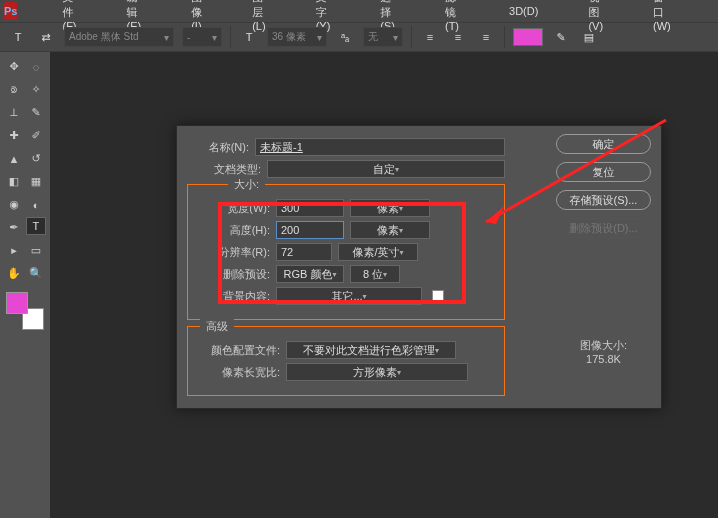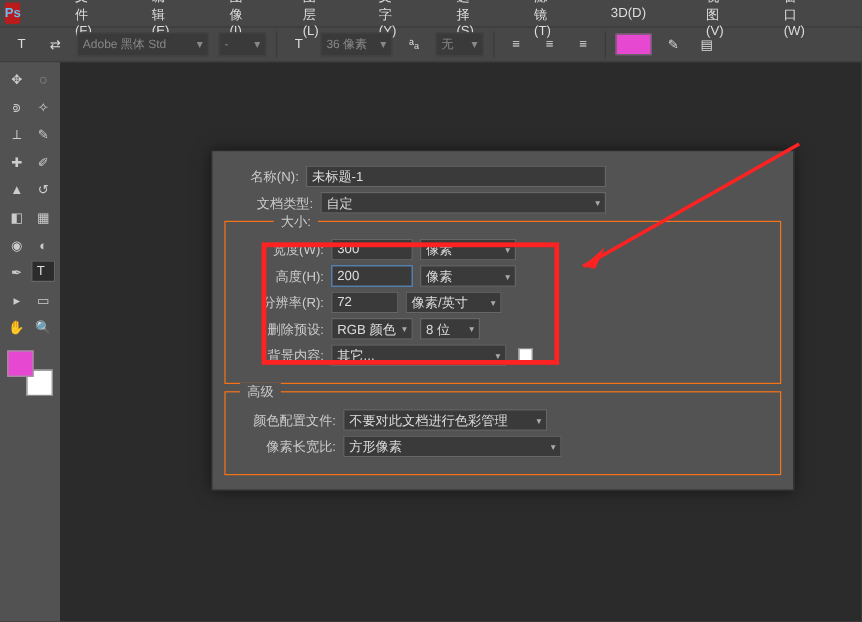--- a/index.html
+++ b/index.html
@@ -23,21 +23,21 @@
 .canvas { position: absolute; left: 50px; top: 52px; right: 0; bottom: 0; background: #2b2b2b; }
 .dialog { position: absolute; left: 176px; top: 125px; width: 486px; background: #535353; border: 1px solid #2a2a2a; box-shadow: 0 0 12px rgba(0,0,0,.5); }
 .dlg-title { height: 22px; background: linear-gradient(#565656,#464646); display: flex; align-items: center; justify-content: space-between; padding: 0 4px; color: #ddd; }
 .closebox { width: 34px; height: 16px; background: #b34440; border-radius: 2px; display: flex; align-items: center; justify-content: center; color: #fff; font-size: 11px; }
 .dlg-body { display: flex; padding: 8px 10px 12px 10px; gap: 41px; }
 .dlg-main { flex: 1; }
 .dlg-side { width: 116px; padding-left: 10px; }
 .row { display: flex; align-items: center; margin: 4px 0; }
 .lbl { color: #ccc; text-align: right; padding-right: 6px; }
 .inp { background: #3a3a3a; border: 1px solid #666; color: #ddd; height: 18px; padding: 0 4px; font-size: 11px; }
-.sel { background: #3a3a3a; border: 1px solid #666; color: #ddd; height: 18px; padding: 0 4px; font-size: 11px; display: flex; align-items: center; justify-content: space-between; }
+.sel { background: #3a3a3a; border: 1px solid #666; color: #ddd; height: 18px; padding: 0 4px; font-size: 11px; display: flex; align-items: center; justify-content: center; }
 .sel .arr { font-size: 8px; color: #aaa; }
 .fieldset { border: 1px solid #f97316; margin-top: 6px; padding: 10px; position: relative; }
 .fieldset .legend { position: absolute; top: -8px; left: 40px; background: #535353; padding: 0 6px; color: #ccc; }
 .btn { border: 1px solid #999; border-radius: 10px; height: 20px; display: flex; align-items: center; justify-content: center; color: #ddd; margin-bottom: 8px; }
 .btn.disabled { color: #777; border-color: #555; }
 .redbox { position: absolute; border: 4px solid #f22; pointer-events: none; }
 .redarrow { position: absolute; pointer-events: none; }
 .swcol { width: 12px; height: 12px; border: 1px solid #888; background: #fff; }
 </style>
 </head>
@@ -137,21 +137,21 @@
     </div>
 </div>
 
 <div class="canvas"></div>
 
 <div class="dialog">
   <div class="dlg-body">
     <div class="dlg-main">
       <div class="row">
         <div class="lbl" style="width:68px">名称(N):</div>
-        <input class="inp" style="width: 250px;" value="未标题-1">
+        <input class="inp" style="width: 250px; text-decoration: underline;" value="未标题-1">
       </div>
       <div class="row" style="margin-left:18px">
         <div class="lbl" style="width:62px">文档类型:</div>
         <div class="sel" style="width:238px">
             <span>自定</span>
             <span class="arr">▾</span>
           </div>
       </div>
 
       <div class="fieldset">
@@ -213,20 +213,30 @@
         <div class="row">
           <div class="lbl" style="width:88px">像素长宽比:</div>
           <div class="sel" style="width:182px">
               <span>方形像素</span>
               <span class="arr">▾</span>
             </div>
         </div>
       </div>
     </div>
 
+    <div class="dlg-side">
+      <div class="btn">确定</div>
+      <div class="btn">复位</div>
+      <div class="btn">存储预设(S)...</div>
+      <div class="btn disabled">删除预设(D)...</div>
+      <div style="margin-top:100px;text-align:center;color:#ccc">
+        <div>图像大小:</div>
+        <div>175.8K</div>
+      </div>
+    </div>
   </div>
 </div>
 
 <div class="redbox" style="left:218px; top:202px; width:248px; height:102px"></div>
 <svg class="redarrow" style="left:466px; top:112px" width="210" height="118">
   <line x1="200" y1="8" x2="20" y2="110" stroke="#f22" stroke-width="3"></line>
   <polygon points="20,110 38,94 30,112" fill="#f22"></polygon>
 </svg>
 
 </body></html>

